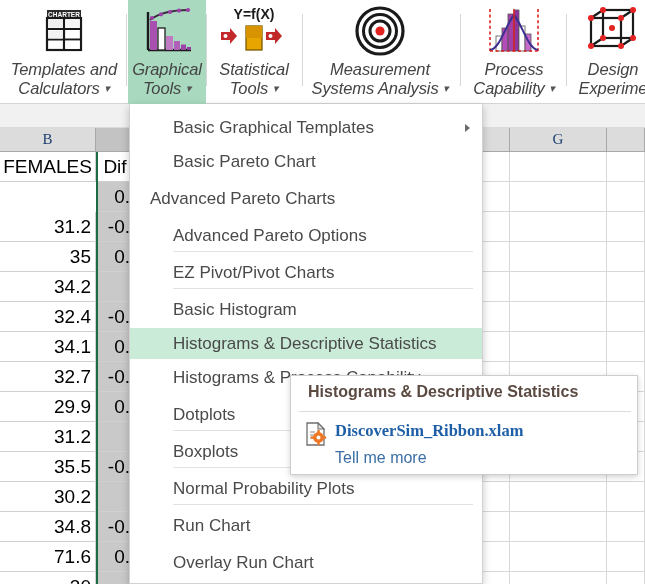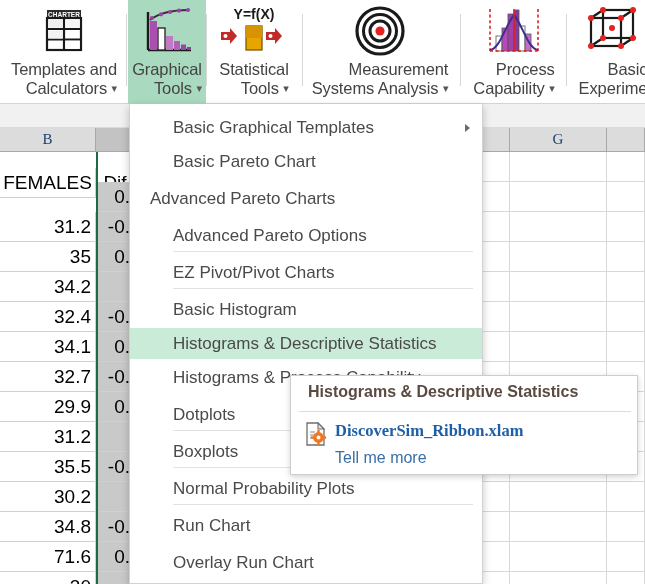--- a/index.html
+++ b/index.html
@@ -25,22 +25,22 @@
     justify-content: flex-start;
     padding-top: 4px;
   }
   .rb-group.active { background: #a9d9bf; }
   .rb-sep {
     position: absolute; top: 14px; width: 1px; height: 72px;
     background: #d8d8d8;
   }
   .rb-icon { height: 56px; display: flex; align-items: center; justify-content: center; }
   .rb-label {
-    font-size: 16.5px; color: #444; text-align: right;
-    line-height: 19px; letter-spacing: -0.1px; white-space: nowrap;
+    font-size: 16.5px; color: #444; text-align: center;
+    line-height: 19px; letter-spacing: -0.1px; white-space: nowrap; font-style: italic;
   }
   .rb-label .caret { font-size: 11px; color: #555; position: relative; top: -2px; }
 
   
   #sheet {
     position: absolute; left: 0; top: 104px; width: 645px; height: 480px;
     background: #ffffff; overflow: hidden;
   }
   #sheet-topgap {
     position: absolute; left: 0; top: 0; width: 645px; height: 24px;
@@ -58,21 +58,21 @@
   .colhead.sel { background: #c3c3c3; }
   .cell {
     position: absolute; height: 30px;
     border-right: 1px solid #d0d0d0; border-bottom: 1px solid #d0d0d0;
     font-size: 19px; color: #000;
     display: flex; align-items: center;
     padding: 0 4px; overflow: hidden; white-space: nowrap;
     background: #ffffff;
   }
   .cell.right { justify-content: flex-end; }
-  .cell.center { justify-content: center; margin-top: 16px; }
+  .cell.center { justify-content: center; }
   .cell.shaded { background: #c9c9c9; }
   .gridcell {
     position: absolute; height: 30px;
     border-right: 1px solid #d8d8d8; border-bottom: 1px solid #d8d8d8;
     background: #ffffff;
   }
   #sel-border {
     position: absolute; width: 2px; background: #1d6b44;
   }
 
@@ -251,21 +251,21 @@
           <circle cx="8" cy="40" r="3" fill="#e32222"></circle>
             <circle cx="38" cy="40" r="3" fill="#e32222"></circle>
           <circle cx="20" cy="4" r="3" fill="#e32222"></circle>
             <circle cx="50" cy="4" r="3" fill="#e32222"></circle>
           <circle cx="20" cy="32" r="3" fill="#e32222"></circle>
             <circle cx="50" cy="32" r="3" fill="#e32222"></circle>
           <circle cx="29" cy="22" r="3" fill="#e32222"></circle>
         </svg>
       </div>
       <div class="rb-label">
-        <span>Basic</span><br>
+        <span>Design</span><br>
         <span>Experime</span>
       </div>
     </div>
 
     <div class="rb-sep" style="left:126px;"></div>
     <div class="rb-sep" style="left:206px;"></div>
     <div class="rb-sep" style="left:302px;"></div>
     <div class="rb-sep" style="left:460px;"></div>
     <div class="rb-sep" style="left:566px;"></div>
   </div>

